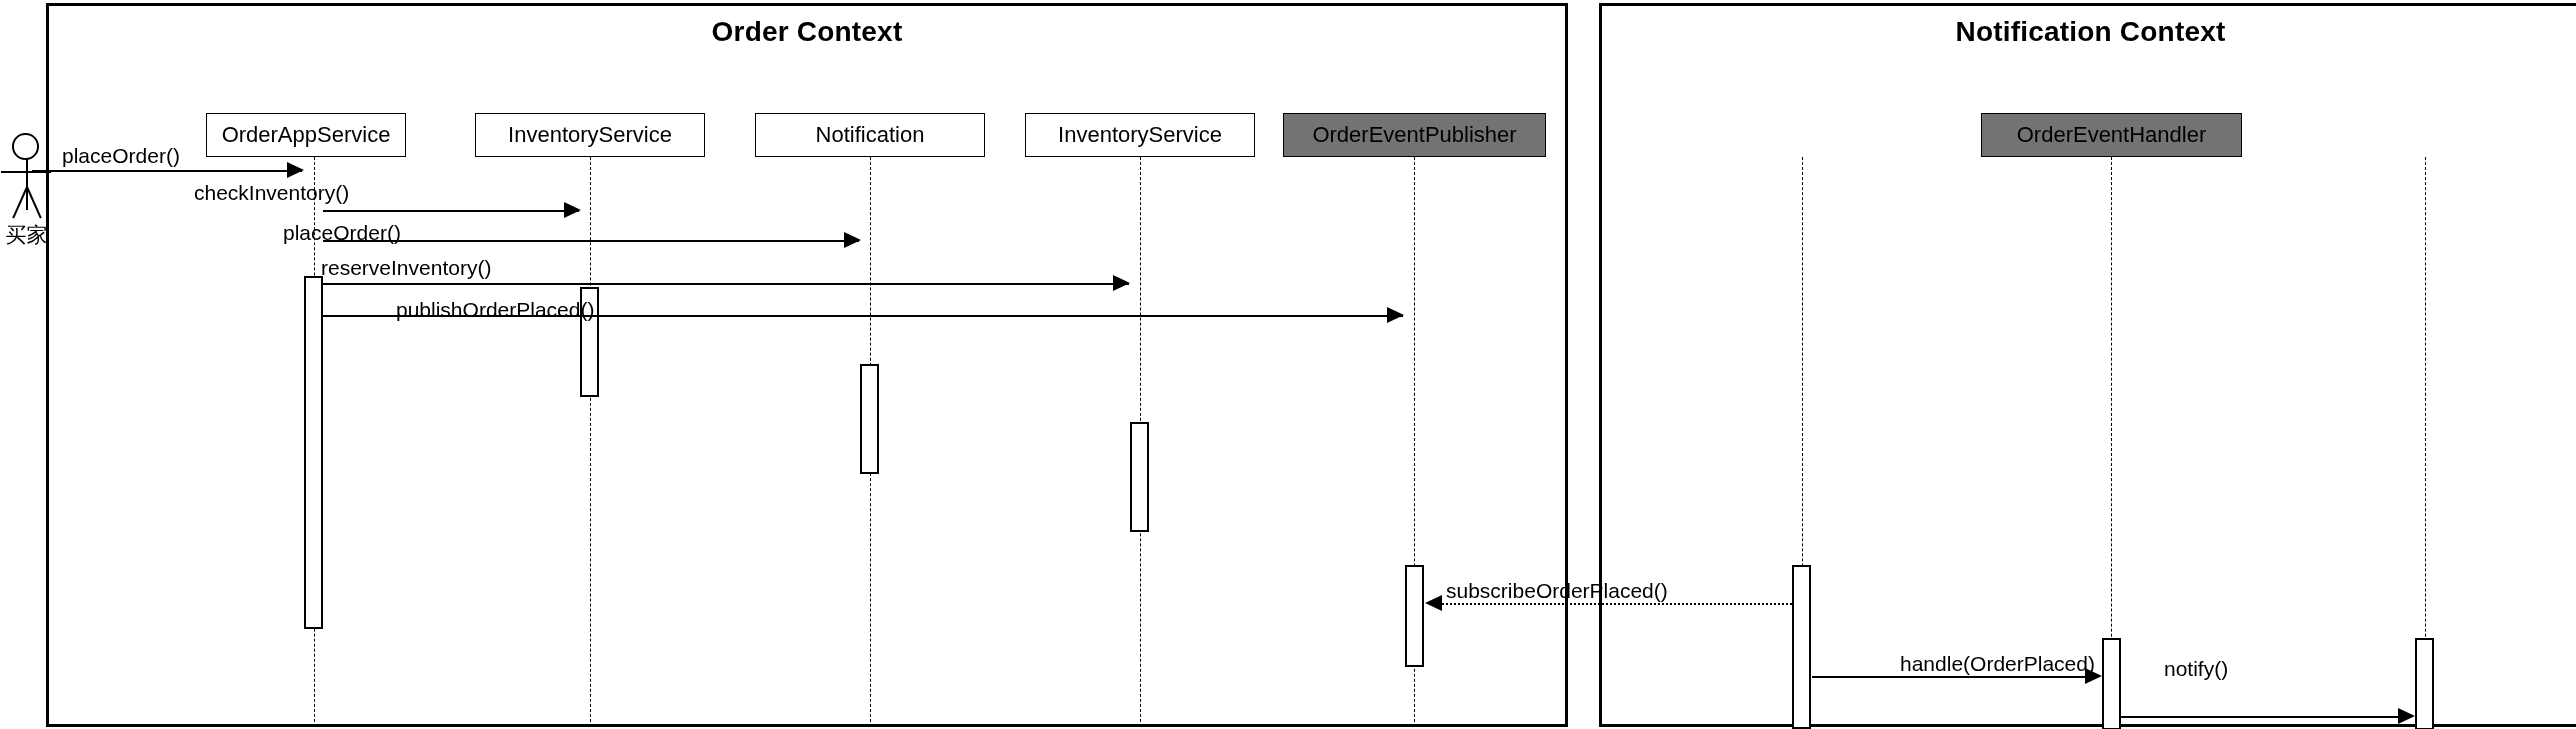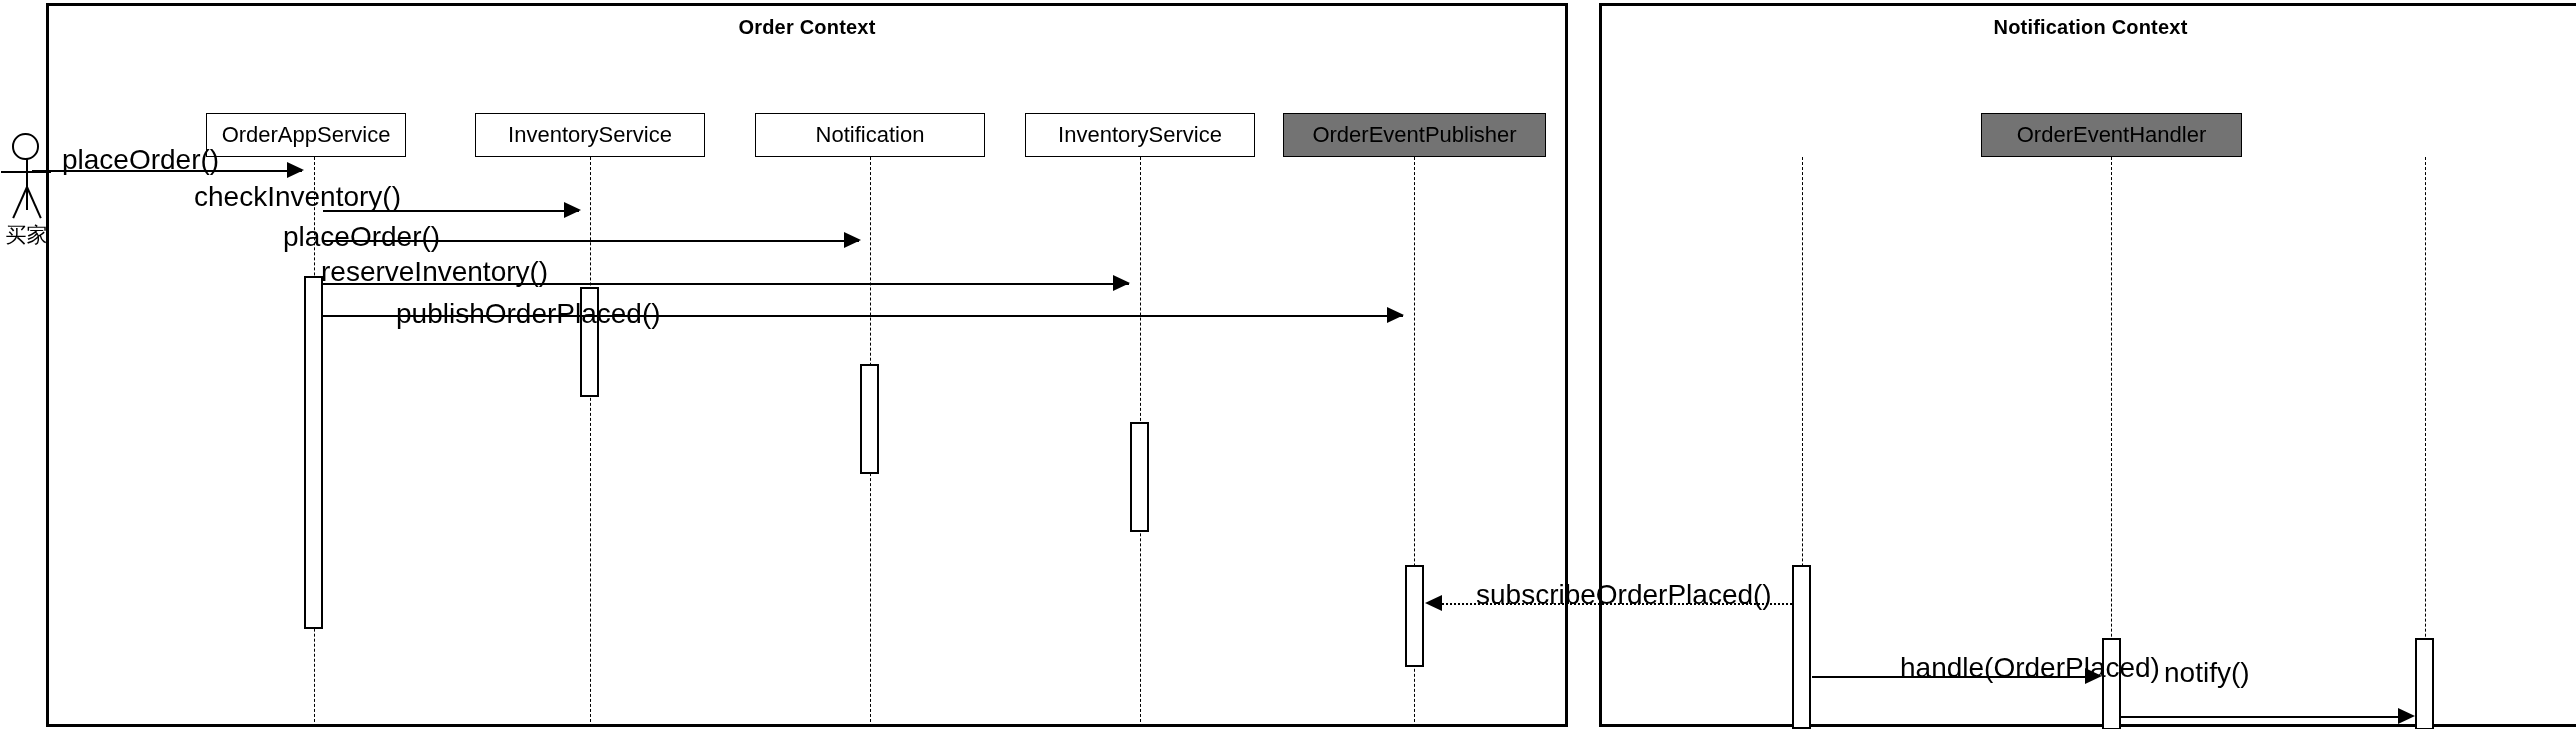--- a/index.html
+++ b/index.html
@@ -2,39 +2,39 @@
 <html style="font-size:14px"><head>
 <meta charset="utf-8">
 <style>
   html,body{margin:0;padding:0;background:#ffffff;}
   body{width:2576px;height:730px;position:relative;overflow:hidden;
        font-family:"Liberation Sans","DejaVu Sans",sans-serif;color:#000;}
   #canvas{position:absolute;left:0;top:0;width:2576px;height:730px;}
 
   .panel{position:absolute;border:3.5px solid #000;background:#fff;box-sizing:border-box;}
   .panel-title{position:absolute;top:10.6px;left:0;width:100%;text-align:center;
-               font-size:20px;font-weight:bold;letter-spacing:0.2px;}
+               font-size:28px;font-weight:bold;letter-spacing:0.2px;}
 
   .plifeline{position:absolute;width:0;border-left:1.8px dashed #000;}
 
   .pbox{position:absolute;height:44px;border:1.8px solid #000;background:#fff;
         box-sizing:border-box;display:flex;align-items:center;justify-content:center;
         font-size:22px;white-space:nowrap;}
   .pbox.shaded{background:#737373;}
 
   .act{position:absolute;width:19.4px;border:2.2px solid #000;background:#fff;box-sizing:border-box;}
 
   .msg{position:absolute;height:0;border-top:2.2px solid #000;}
   .msg.dotted{border-top:2.2px dotted #000;}
   .arrowhead{position:absolute;width:0;height:0;
              border-top:8px solid transparent;border-bottom:8px solid transparent;}
   .arrowhead.right{border-left:17px solid #000;}
   .arrowhead.left{border-right:17px solid #000;}
 
-  .mlabel{position:absolute;font-size:28px;white-space:nowrap;}
+  .mlabel{position:absolute;font-size:21px;white-space:nowrap;}
 
   .actor-head{position:absolute;width:26.5px;height:26.5px;border:2.7px solid #000;
               border-radius:50%;box-sizing:border-box;background:#fff;}
   .actor-body{position:absolute;width:0;border-left:2.7px solid #000;}
   .actor-arms{position:absolute;height:0;border-top:2.7px solid #000;}
   .actor-leg{position:absolute;width:0;border-left:2.7px solid #000;transform-origin:top center;}
   .actor-label{position:absolute;font-size:21px;white-space:nowrap;text-align:center;
                font-family:"DejaVu Sans",sans-serif;}
   .actor-lifeline{position:absolute;width:0;border-left:1.8px solid #000;}
 </style>
@@ -113,21 +113,21 @@
   <div class="msg" style="left:323px;top:283px;width:806px;"></div>
   <div class="arrowhead right" style="left:1113px;top:275px;"></div>
   <div class="mlabel" style="left:321px;top:256px;">reserveInventory()</div>
 
   <div class="msg" style="left:323px;top:315px;width:1080px;"></div>
   <div class="arrowhead right" style="left:1387px;top:307px;"></div>
   <div class="mlabel" style="left:396px;top:298px;">publishOrderPlaced()</div>
 
   <div class="msg dotted" style="left:1442px;top:603px;width:350px;"></div>
   <div class="arrowhead left" style="left:1425px;top:595px;"></div>
-  <div class="mlabel" style="left: 1446px; top: 579px; margin-left: 30px;">subscribeOrderPlaced()</div>
+  <div class="mlabel" style="left: 1446px; top: 579px;">subscribeOrderPlaced()</div>
 
   <div class="msg" style="left:1812px;top:676px;width:280px;"></div>
   <div class="arrowhead right" style="left:2085px;top:668px;"></div>
   <div class="mlabel" style="left: 1859px; top: 652px; margin-left: 41px;">handle(OrderPlaced)</div>
 
   <div class="msg" style="left:2121px;top:716px;width:284px;"></div>
   <div class="arrowhead right" style="left:2398px;top:708px;"></div>
   <div class="mlabel" style="left: 2164px; top: 657px;">notify()</div>
 
 </div>

